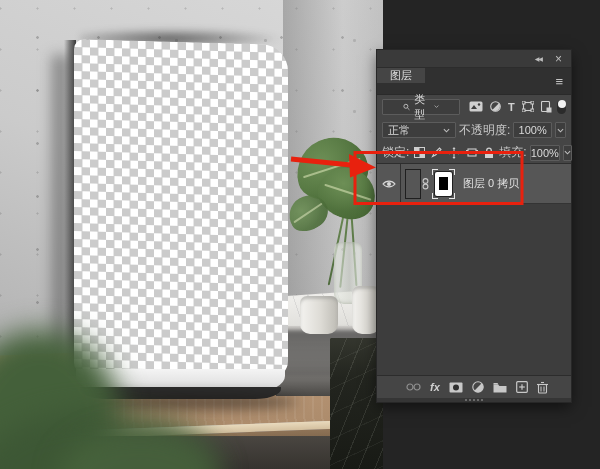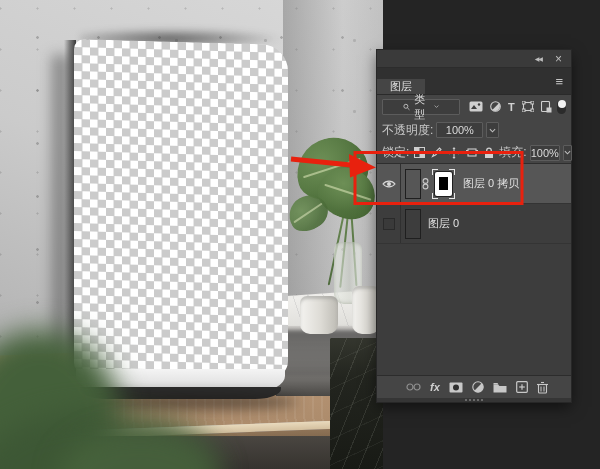--- a/index.html
+++ b/index.html
@@ -92,21 +92,21 @@
   .poster-ground-shadow{position:absolute;left:66px;top:394px;width:232px;height:16px;border-radius:50%;
     background:rgba(25,22,18,.5);filter:blur(6px);}
 
   
   .panel{position:absolute;left:377px;top:50px;width:194px;height:352px;background:#454545;
     color:#d6d6d6;font-size:11px;box-shadow:0 0 0 1px #272727,0 5px 14px rgba(0,0,0,.55);}
   .topbar{height:17px;background:#3a3a3a;border-bottom:1px solid #2c2c2c;
     display:flex;align-items:center;justify-content:flex-end;gap:13px;padding-right:9px;}
   .collapse{font-size:6px;letter-spacing:-1px;color:#bdbdbd;cursor:pointer;}
   .closex{font-size:12px;line-height:10px;color:#bdbdbd;cursor:pointer;}
-  .tabrow{height:26px;background:#303030;display:flex;align-items:flex-end;border-bottom:1px solid #2a2a2a;gap:34px;}
+  .tabrow{height:26px;background:#303030;display:flex;align-items:flex-start;border-bottom:1px solid #2a2a2a;gap:34px;}
   .tab{background:#454545;padding:0 13px;display:flex;align-items:center;color:#e0e0e0;}
   .panel-menu{margin-left:auto;align-self:center;padding-right:8px;color:#c4c4c4;font-size:13px;font-weight:bold;}
   .row{display:flex;align-items:center;padding:0 5px;gap:3px;}
   .filter-row{height:23px;}
   .blend-row{height:24px;}
   .lock-row{height:21px;}
   .field{background:#3d3d3d;border:1px solid #5c5c5c;border-radius:1px;height:16px;
     display:flex;align-items:center;box-sizing:border-box;color:#dadada;}
   .type-select{width:78px;padding:0 20px;gap:4px;}
   .blend-select{width:88px;padding:0 5px;justify-content:space-between;}
@@ -237,20 +237,26 @@
           <rect x="0.5" y="0.5" width="8" height="10" rx="1" fill="none" stroke="#cfcfcf" stroke-width="1.1"></rect>
           <rect x="5.5" y="6.5" width="5" height="5" fill="#cfcfcf"></rect>
         </svg>
       </div>
       <div class="toggle-pill">
           <i></i>
         </div>
     </div>
 
     <div class="row blend-row">
+      <div class="field blend-select">
+        <span>正常</span>
+        <svg class="chev" viewBox="0 0 8 5">
+          <polyline points="1,1 4,4 7,1" fill="none" stroke="#bdbdbd" stroke-width="1.2"></polyline>
+        </svg>
+      </div>
       <span class="lbl">不透明度:</span>
       <div class="field value-field">
         <span>100%</span>
       </div>
       <div class="field chev-btn">
         <svg class="chev" viewBox="0 0 8 5">
           <polyline points="1,1 4,4 7,1" fill="none" stroke="#bdbdbd" stroke-width="1.2"></polyline>
         </svg>
       </div>
     </div>
@@ -311,27 +317,20 @@
             <span class="corner c-tr"></span>
           <span class="corner c-bl"></span>
             <span class="corner c-br"></span>
           <div class="mask">
               <i></i>
             </div>
         </div>
         <span class="layer-name">图层 0 拷贝</span>
       </div>
 
-      <div class="layer-row">
-        <div class="eye-col">
-          <span class="vis-empty"></span>
-        </div>
-        <div class="thumb"></div>
-        <span class="layer-name">图层 0</span>
-      </div>
 
     </div>
 
     <div class="panel-toolbar">
       <svg class="icon" width="15" height="8" viewBox="0 0 15 8">
         <circle cx="4" cy="4" r="3" fill="none" stroke="#8f8f8f" stroke-width="1.2"></circle>
         <circle cx="11" cy="4" r="3" fill="none" stroke="#8f8f8f" stroke-width="1.2"></circle>
       </svg>
       <span class="fx">fx</span>
       <svg class="icon" width="14" height="11" viewBox="0 0 14 11">

